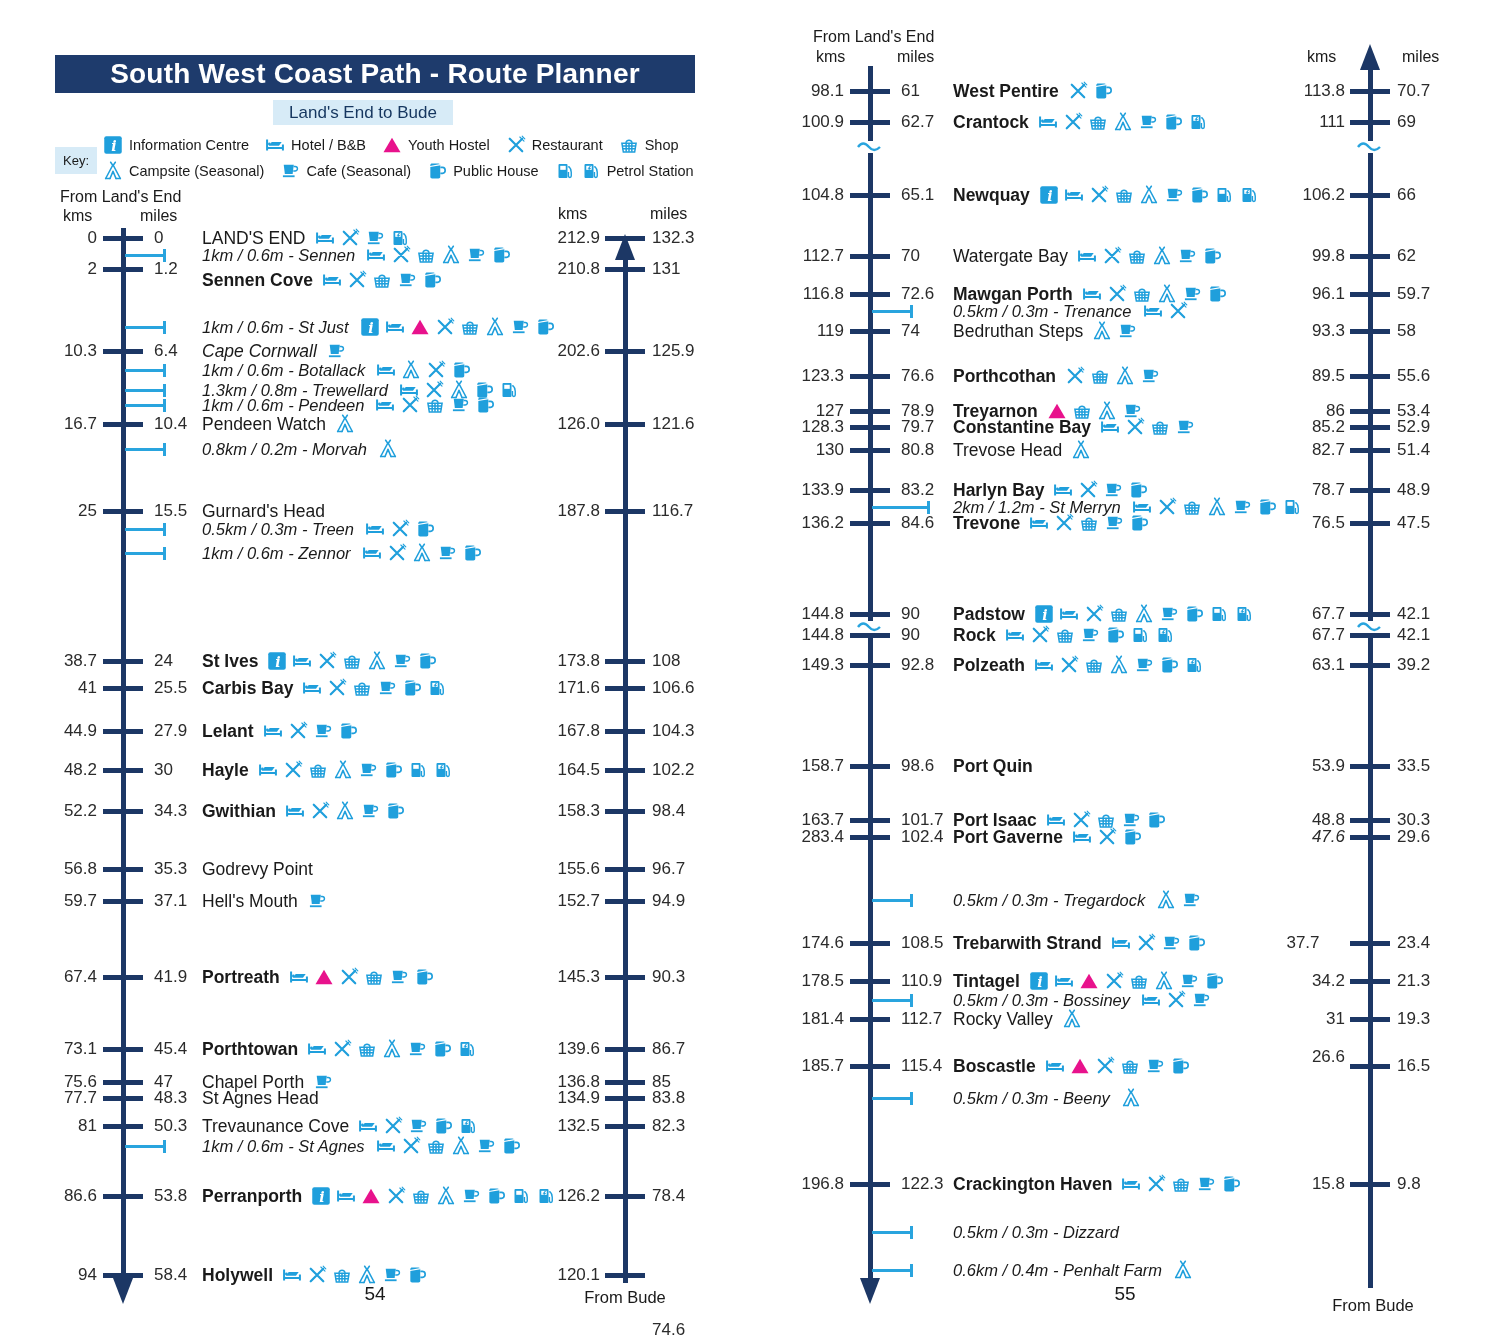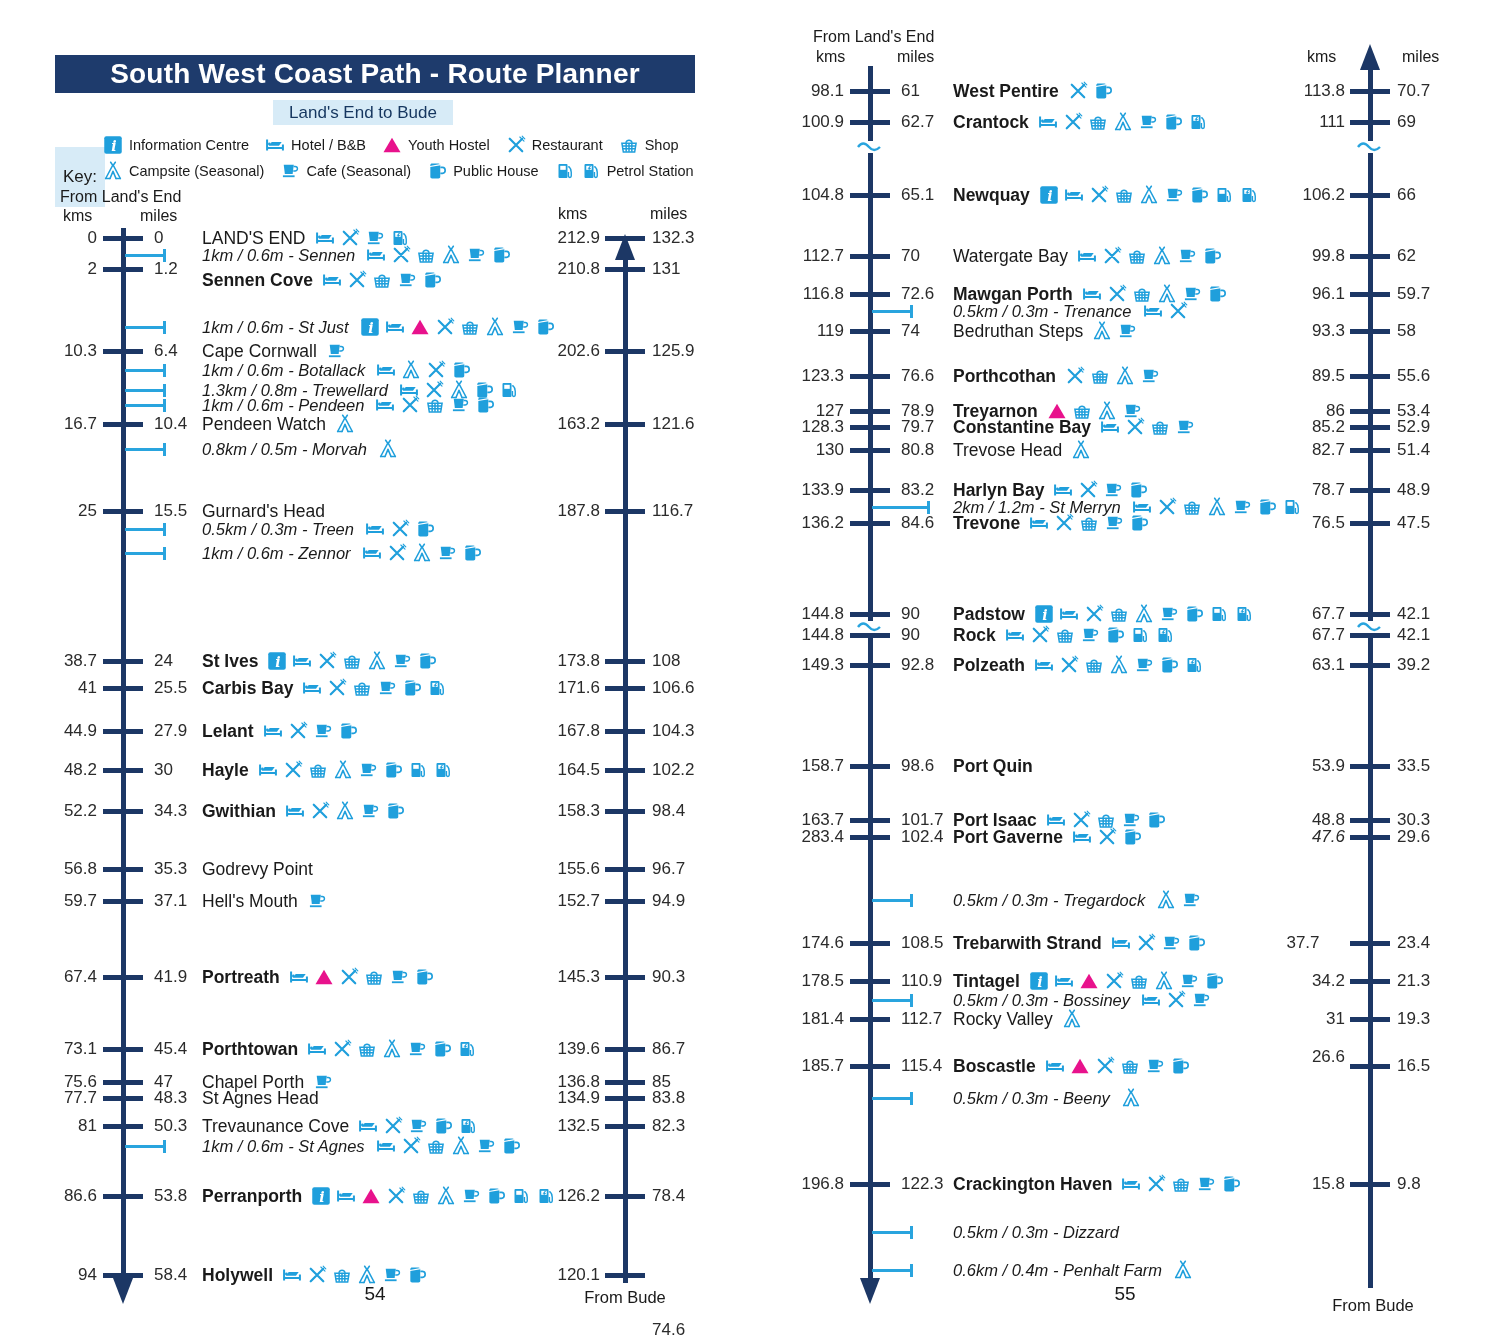--- a/index.html
+++ b/index.html
@@ -2,21 +2,21 @@
 <html><head>
 <meta charset="utf-8">
 <style>
   html,body{margin:0;padding:0;background:#fff;}
   .canvas{position:relative;width:1500px;height:1343px;background:#fff;overflow:hidden;
           font-family:"Liberation Sans",sans-serif;color:#1a1a1a;}
   .title-band{position:absolute;left:55px;top:55px;width:640px;height:38px;background:#1E3B6C;
           color:#fff;font-size:28px;font-weight:bold;text-align:center;line-height:38px;letter-spacing:.2px;}
   .subtitle{position:absolute;left:273px;top:100px;width:180px;height:25px;background:#D7EBF7;
           color:#15365f;font-size:17px;text-align:center;line-height:25px;}
-  .key-label{position:absolute;left:55px;top:147px;background:#D7EBF7;font-size:17px;padding:20px 8px;}
+  .key-label{position:absolute;left:55px;top:147px;background:#D7EBF7;font-size:13px;padding:6px 8px;}
   .key-rows{position:absolute;left:103px;top:132px;}
   .key-row{display:flex;align-items:center;height:26px;}
   .key-item{display:inline-flex;align-items:center;gap:6px;margin-right:16px;font-size:14.5px;}
   .ico{width:20px;height:20px;display:inline-block;color:#1F9FDC;flex:0 0 auto;}
   .ico svg{width:100%;height:100%;display:block;}
   .vline{position:absolute;width:5px;background:#1C3765;}
   .tick{position:absolute;height:5px;background:#1C3765;}
   .arrow{position:absolute;width:0;height:0;}
   .offline{position:absolute;height:3px;background:#29A4DE;}
   .offcap{position:absolute;width:3px;height:13px;background:#29A4DE;}
@@ -335,21 +335,21 @@
             </svg>
           </span>
         </div>
         <div class="tick" style="left: 103px; top: 348.5px; width: 40px;"></div>
         <div class="tick" style="left: 605px; top: 348.5px; width: 40px;"></div>
         <div class="num r" style="left: 13px; top: 341px; width: 84px;">10.3</div>
         <div class="num" style="left: 154px; top: 341px;">6.4</div>
         <div class="num r" style="left: 516px; top: 341px; width: 84px;">202.6</div>
         <div class="num" style="left: 652px; top: 341px;">125.9</div>
         <div class="namerow" style="left: 202px; top: 339px;">
-          <span class="pname" style="margin-right: 4px;">Cape Cornwall</span>
+          <span class="pname" style="margin-right: 4px; font-style: italic;">Cape Cornwall</span>
           <span class="ico">
             <svg viewBox="0 0 24 24">
               <path d="M4.5 4.6 H16.5 L15.2 15.5 H5.8 Z" fill="currentColor"></path>
               <path d="M16.3 6.5 H18.2 A2.7 2.7 0 0 1 18.2 12 H15.9" fill="none" stroke="currentColor" stroke-width="1.7"></path>
               <rect x="3.5" y="17.2" width="14" height="2.2" fill="currentColor"></rect>
             </svg>
           </span>
         </div>
         <div class="offline" style="left: 125px; top: 368.5px; width: 38px;"></div>
         <div class="offcap" style="left: 163px; top: 363.5px;"></div>
@@ -460,37 +460,37 @@
               <path d="M4 5 C4 3.9 4.9 3.1 6 3.1 H13.8 C15 3.1 15.9 4 15.9 5.2 V18.8 C15.9 20 15 20.9 13.8 20.9 H6.1 C4.9 20.9 4 20 4 18.8 Z" fill="currentColor"></path>
               <path d="M16 7.6 H18.6 A3.2 3.6 0 0 1 18.6 14.8 H16" fill="none" stroke="currentColor" stroke-width="2"></path>
               <path d="M3.6 6.6 L16.2 4.4" stroke="#fff" stroke-width="1.4"></path>
             </svg>
           </span>
         </div>
         <div class="tick" style="left: 103px; top: 421.5px; width: 40px;"></div>
         <div class="tick" style="left: 605px; top: 421.5px; width: 40px;"></div>
         <div class="num r" style="left: 13px; top: 414px; width: 84px;">16.7</div>
         <div class="num" style="left: 154px; top: 414px;">10.4</div>
-        <div class="num r" style="left: 516px; top: 414px; width: 84px;">163.2</div>
+        <div class="num r" style="left: 516px; top: 414px; width: 84px;">126.0</div>
         <div class="num" style="left: 652px; top: 414px;">121.6</div>
         <div class="namerow" style="left: 202px; top: 412px;">
           <span class="pname" style="margin-right: 4px;">Pendeen Watch</span>
           <span class="ico">
             <svg viewBox="0 0 24 24" fill="none" stroke="currentColor" stroke-width="1.9" stroke-linecap="round">
               <path d="M9.2 1.5 L12 5.5 M14.8 1.5 L12 5.5"></path>
               <path d="M12 4.5 L20.8 21 M12 4.5 L3.2 21"></path>
               <path d="M3.2 21 H8.4 M15.6 21 H20.8"></path>
               <path d="M12 12.5 L8.4 21 M12 12.5 L15.6 21"></path>
             </svg>
           </span>
         </div>
         <div class="offline" style="left: 125px; top: 447.5px; width: 38px;"></div>
         <div class="offcap" style="left: 163px; top: 442.5px;"></div>
         <div class="namerow" style="left: 202px; top: 437px;">
-          <span class="offtext">0.8km / 0.5m - Morvah</span>
+          <span class="offtext">0.8km / 0.2m - Morvah</span>
           <span class="ico">
             <svg viewBox="0 0 24 24" fill="none" stroke="currentColor" stroke-width="1.9" stroke-linecap="round">
               <path d="M9.2 1.5 L12 5.5 M14.8 1.5 L12 5.5"></path>
               <path d="M12 4.5 L20.8 21 M12 4.5 L3.2 21"></path>
               <path d="M3.2 21 H8.4 M15.6 21 H20.8"></path>
               <path d="M12 12.5 L8.4 21 M12 12.5 L15.6 21"></path>
             </svg>
           </span>
         </div>
         <div class="tick" style="left: 103px; top: 508.5px; width: 40px;"></div>

